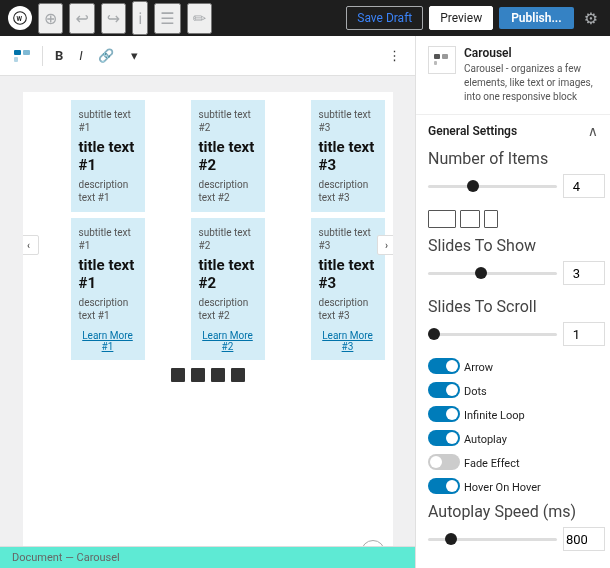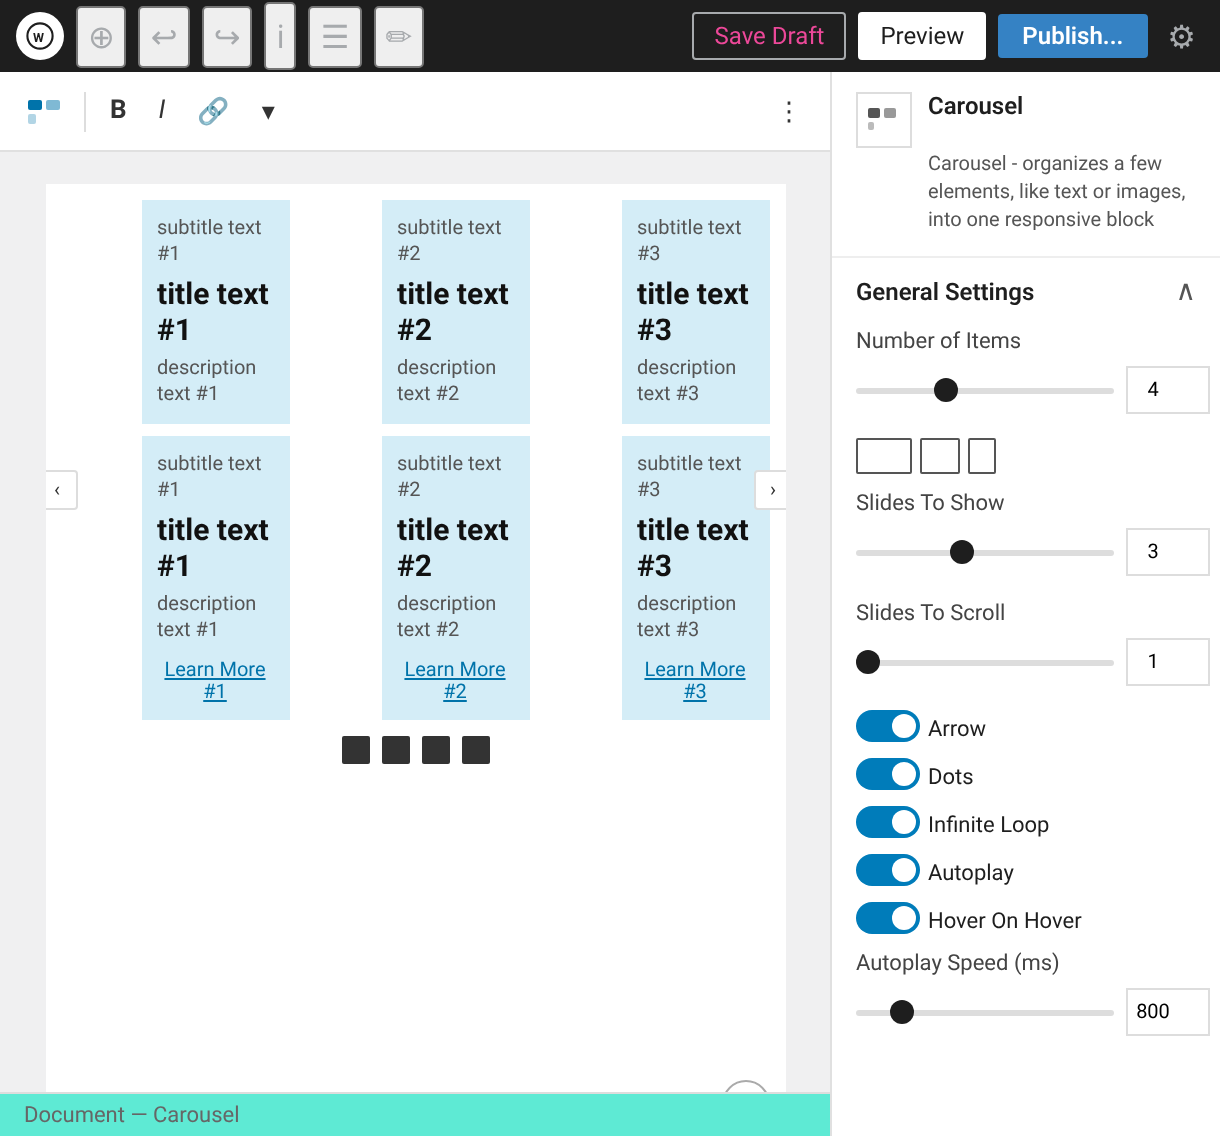--- a/index.html
+++ b/index.html
@@ -13,21 +13,21 @@
       align-items: center;
       justify-content: space-between;
       padding: 0 8px;
       flex-shrink: 0;
     }
     .top-bar-left { display: flex; align-items: center; gap: 6px; }
     .wp-logo { width: 24px; height: 24px; background: #fff; border-radius: 50%; display: flex; align-items: center; justify-content: center; }
     .wp-logo svg { width: 14px; height: 14px; fill: #1e1e1e; }
     .top-bar-icon { color: #a7aaad; font-size: 16px; cursor: pointer; padding: 4px; }
     .top-bar-right { display: flex; align-items: center; gap: 6px; }
-    .btn-save-draft { background: transparent; border: 1px solid #a7aaad; color: #ec4899; padding: 4px 10px; border-radius: 2px; cursor: pointer; font-size: 12px; }
+    .btn-save-draft { background: transparent; border: 1px solid #a7aaad; color: #3b82f6; padding: 4px 10px; border-radius: 2px; cursor: pointer; font-size: 12px; }
     .btn-preview { background: #fff; border: 1px solid #fff; color: #1e1e1e; padding: 4px 10px; border-radius: 2px; cursor: pointer; font-size: 12px; }
     .btn-publish { background: #3582c4; border: none; color: #fff; padding: 4px 12px; border-radius: 2px; cursor: pointer; font-size: 12px; font-weight: 600; }
     .btn-settings { background: transparent; border: none; color: #a7aaad; cursor: pointer; font-size: 16px; padding: 4px; }
 
     
     .main-layout { display: flex; flex: 1; overflow: hidden; }
 
     
     .editor-area { flex: 1; background: #f0f0f1; display: flex; flex-direction: column; overflow: hidden; position: relative; }
 
@@ -78,34 +78,34 @@
     
     .status-bar { background: #5eead4; border-top: 1px solid #ddd; padding: 4px 12px; font-size: 11px; color: #666; display: flex; align-items: center; gap: 4px; }
 
     
     .sidebar { width: 195px; background: #fff; border-left: 1px solid #e0e0e0; display: flex; flex-direction: column; overflow-y: auto; flex-shrink: 0; }
 
     
     .block-info { padding: 10px 12px; border-bottom: 1px solid #eee; display: flex; gap: 8px; align-items: flex-start; }
     .block-icon-box { width: 28px; height: 28px; border: 1px solid #ddd; display: flex; align-items: center; justify-content: center; flex-shrink: 0; font-size: 14px; }
     .block-info-text { font-size: 10px; color: #555; line-height: 1.4; }
-    .block-info-title { font-size: 12px; font-weight: 600; color: #1e1e1e; margin-bottom: 16px; }
+    .block-info-title { font-size: 12px; font-weight: 600; color: #1e1e1e; margin-bottom: 2px; }
 
     
     .settings-panel { padding: 8px 12px; }
     .settings-section-header { display: flex; justify-content: space-between; align-items: center; margin-bottom: 10px; }
     .settings-section-title { font-size: 12px; font-weight: 600; color: #1e1e1e; text-align: center; }
     .collapse-icon { cursor: pointer; color: #555; font-size: 14px; }
 
     .setting-row { margin-bottom: 12px; }
-    .setting-label { font-size: 11px; color: #444; margin-bottom: 6px; }
+    .setting-label { font-size: 16px; color: #444; margin-bottom: 6px; }
     .setting-control { display: flex; align-items: center; gap: 6px; }
     .range-slider { flex: 1; height: 3px; background: #ddd; border-radius: 2px; appearance: none; -webkit-appearance: none; cursor: pointer; }
     .range-slider::-webkit-slider-thumb { -webkit-appearance: none; width: 12px; height: 12px; border-radius: 50%; background: #1e1e1e; cursor: pointer; }
-    .number-input { width: 42px; height: 24px; border: 1px solid #ddd; text-align: center; font-size: 10px; padding: 2px; }
+    .number-input { width: 42px; height: 24px; border: 1px solid #ddd; text-align: center; font-size: 13px; padding: 2px; }
 
     
     .device-icons { display: flex; gap: 4px; margin-bottom: 8px; }
     .device-icon { width: 24px; height: 18px; border: 1.5px solid #555; border-radius: 1px; position: relative; }
     .device-icon.desktop { width: 28px; }
     .device-icon.tablet { width: 20px; }
     .device-icon.mobile { width: 14px; }
 
     
     .toggle-row { display: flex; align-items: flex-end; gap: 4px; margin-bottom: 8px; }
@@ -291,20 +291,24 @@
       <div class="toggle-row">
         <div class="toggle on"></div>
         <span class="toggle-label">Infinite Loop</span>
       </div>
 
       <div class="toggle-row">
         <div class="toggle on"></div>
         <span class="toggle-label">Autoplay</span>
       </div>
 
+      <div class="toggle-row">
+        <div class="toggle off"></div>
+        <span class="toggle-label">Fade Effect</span>
+      </div>
 
       <div class="toggle-row">
         <div class="toggle on"></div>
         <span class="toggle-label">Hover On Hover</span>
       </div>
 
       <div class="setting-row">
         <div class="setting-label">Autoplay Speed (ms)</div>
         <div class="setting-control">
           <input type="range" class="range-slider" min="100" max="5000" value="800" style="">

